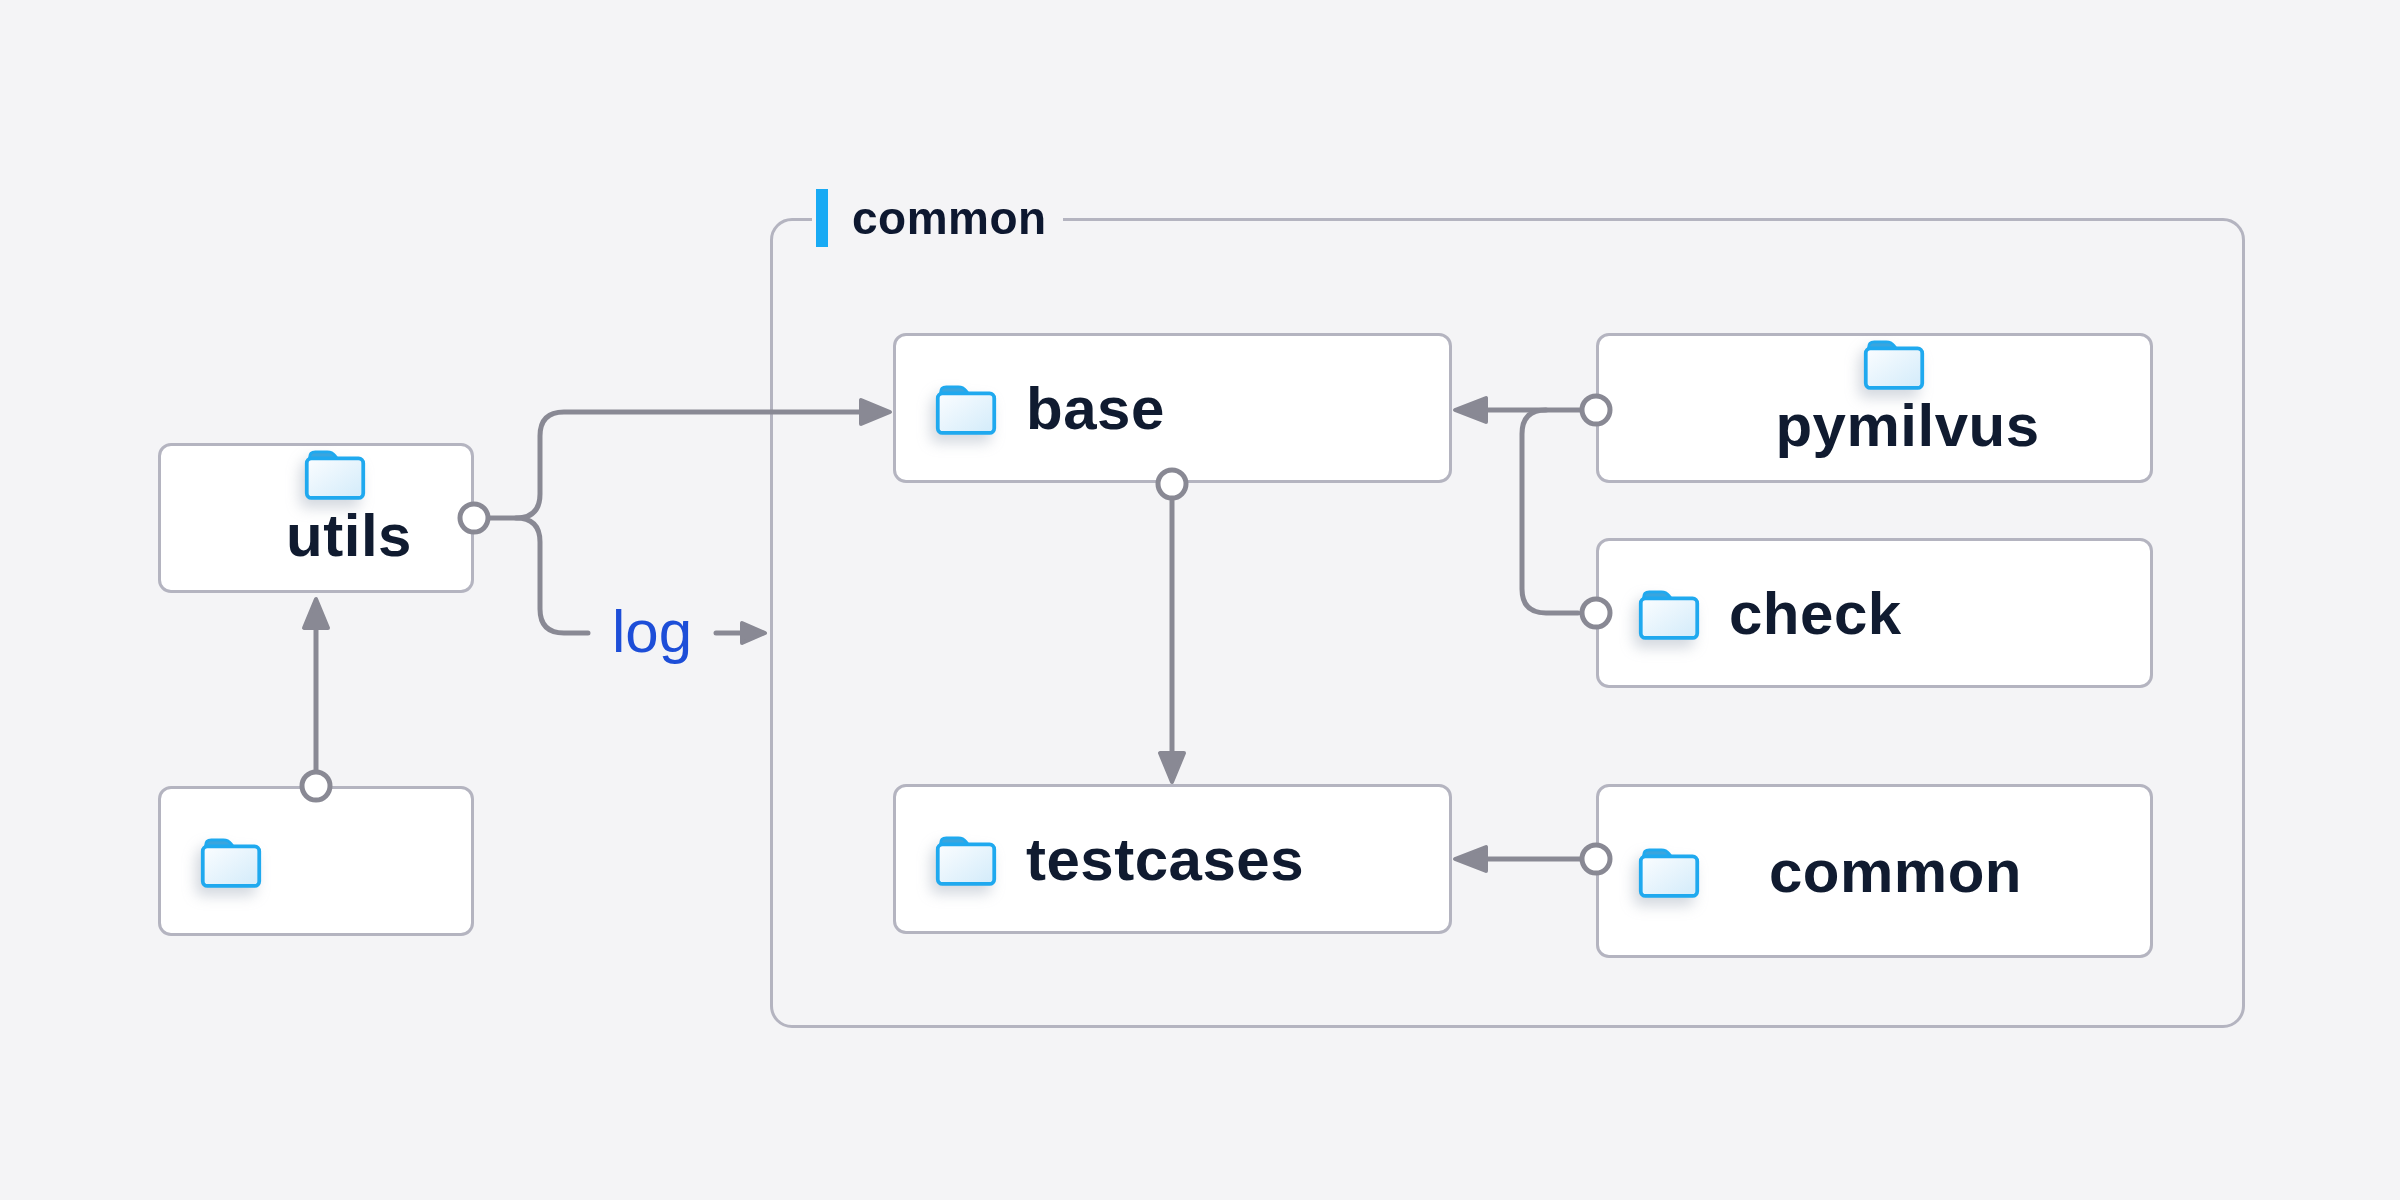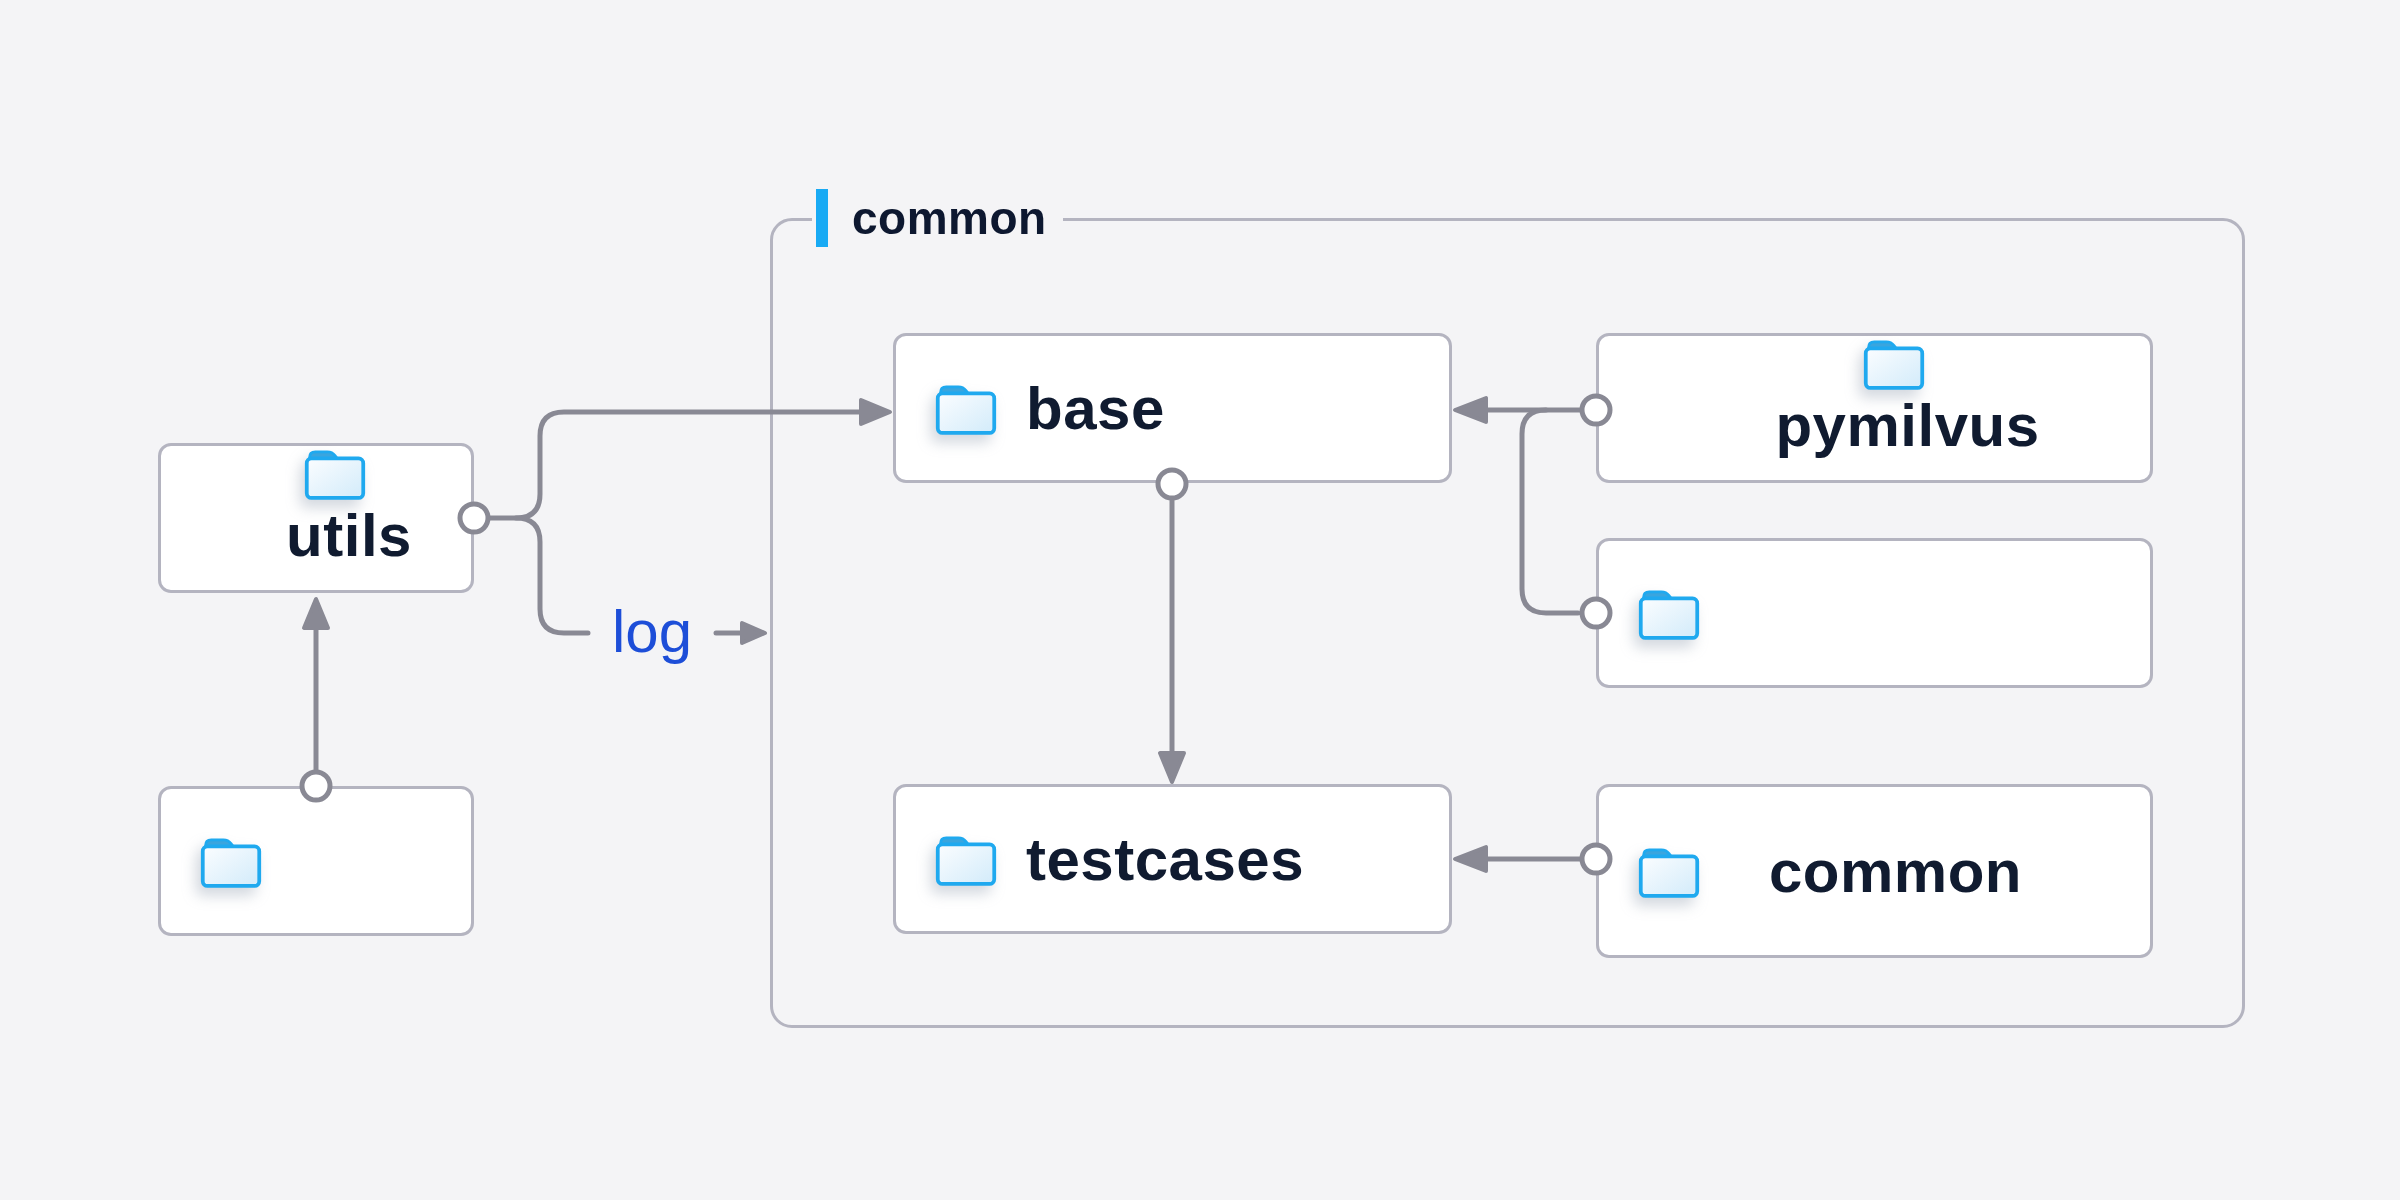--- a/index.html
+++ b/index.html
@@ -139,20 +139,21 @@
     <svg class="folder" width="64" height="55" viewBox="0 0 68 58">
         <use href="#folderSym"></use>
       </svg>
     <span class="lbl">pymilvus</span>
   </div>
 
   <div class="node node-check">
     <svg class="folder" width="64" height="55" viewBox="0 0 68 58">
         <use href="#folderSym"></use>
       </svg>
+    <span class="lbl">check</span>
   </div>
 
   <div class="node node-common">
     <svg class="folder" width="64" height="55" viewBox="0 0 68 58">
         <use href="#folderSym"></use>
       </svg>
     <span class="lbl">common</span>
   </div>
 
   <div class="log-label">log</div>

